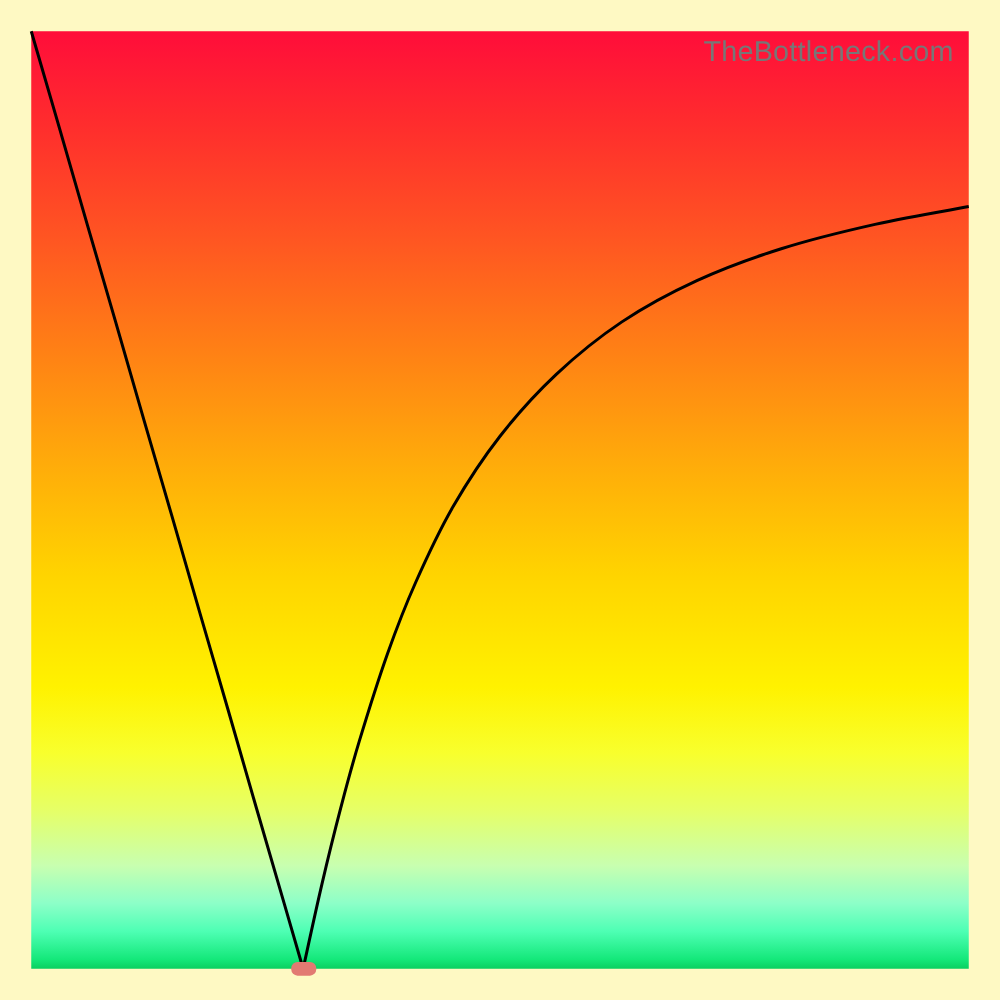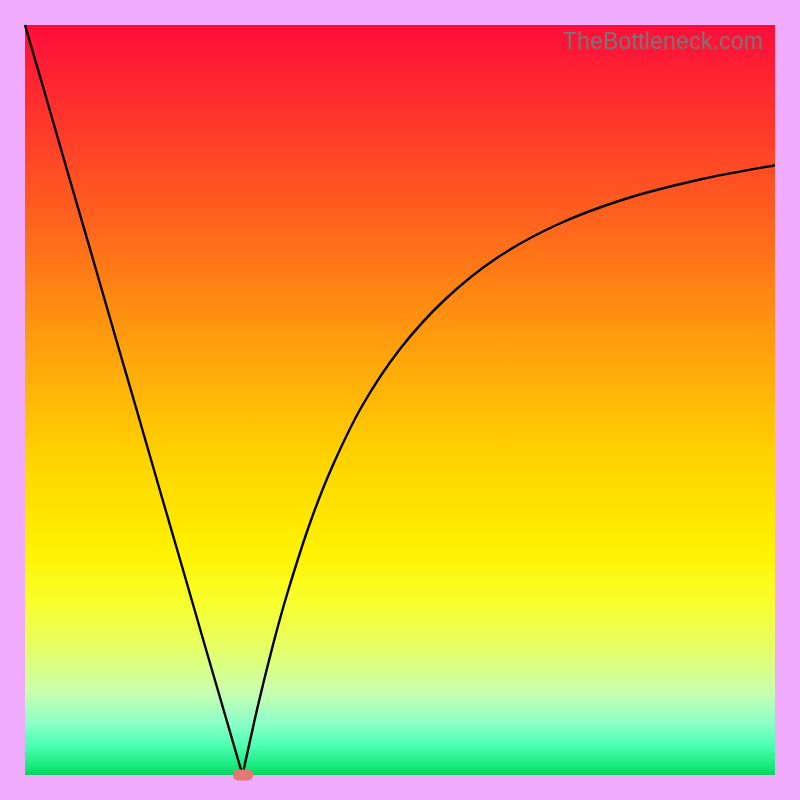--- a/index.html
+++ b/index.html
@@ -8,21 +8,21 @@
     width: 800px;
     height: 800px;
     overflow: hidden;
     background: #000;
     font-family: Arial, Helvetica, sans-serif;
   }
   .frame {
     position: relative;
     width: 800px;
     height: 800px;
-    background: #f0abfc;
+    background: #fef9c3;
   }
   .plot-area {
     position: absolute;
     left: 25px;
     top: 25px;
     width: 750px;
     height: 750px;
     background: linear-gradient(to bottom,
       #ff0d3a 0%,
       #ff2d2d 10%,

